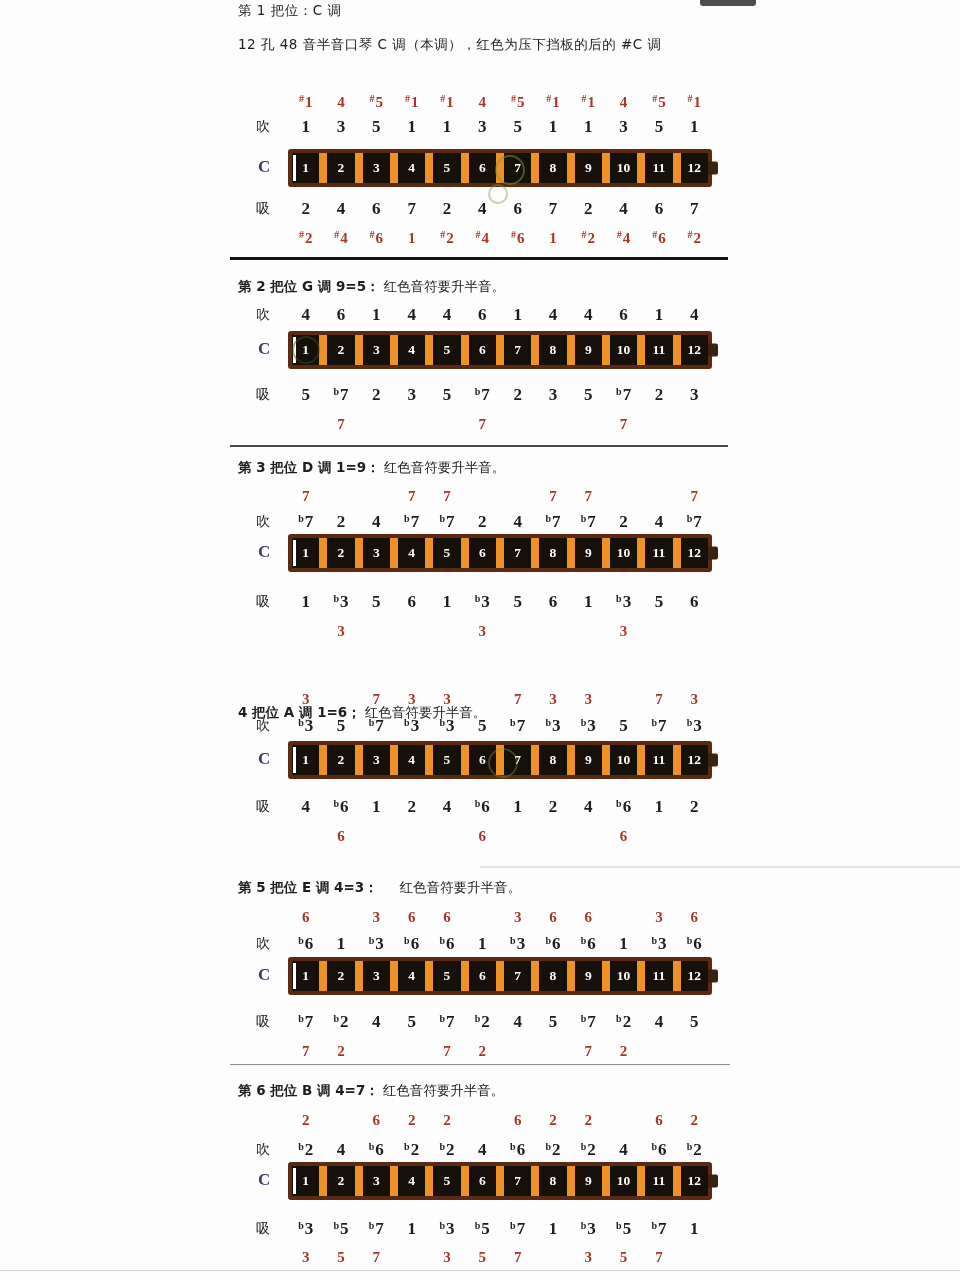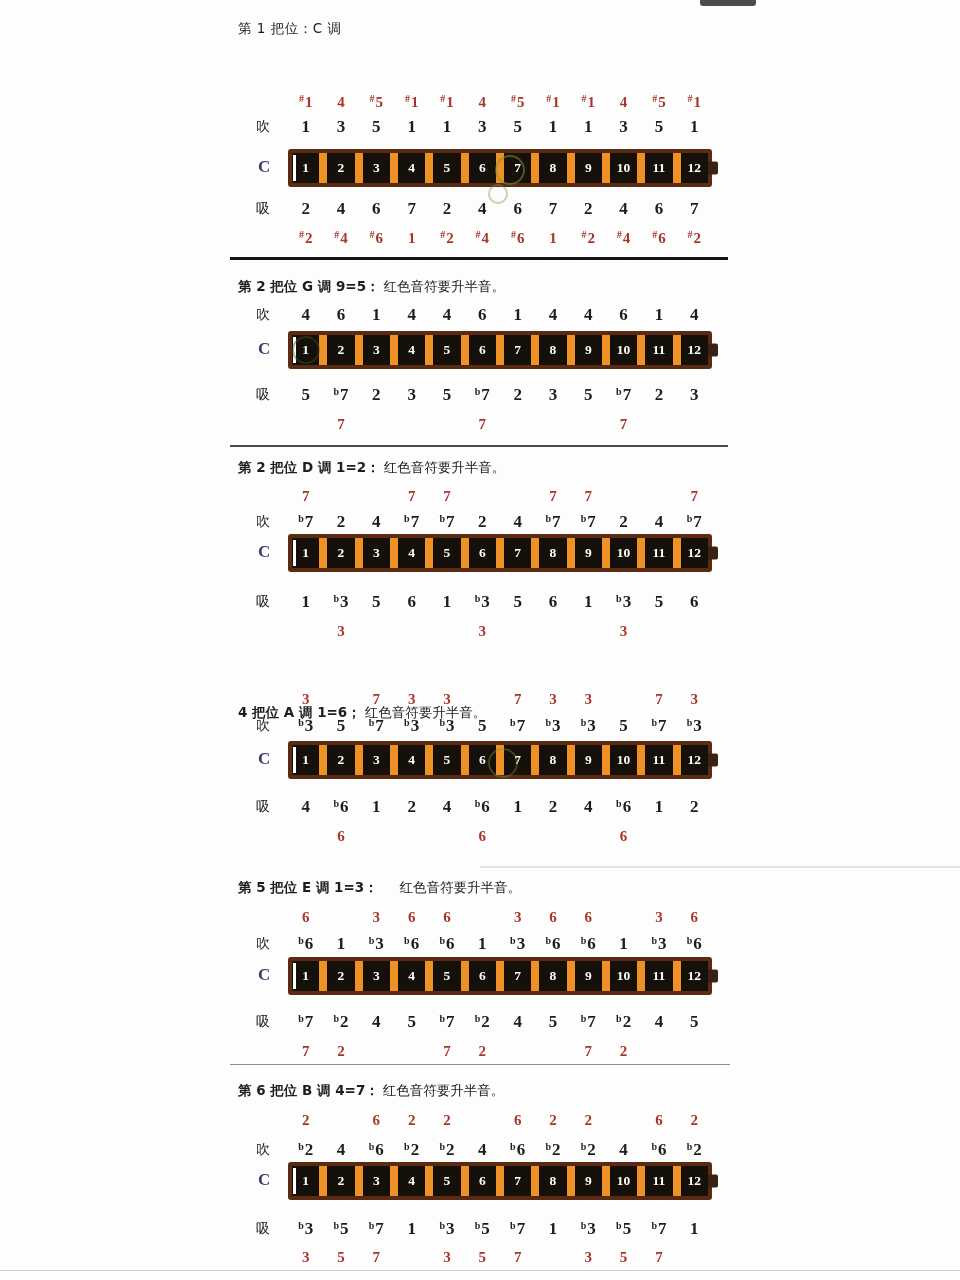--- a/index.html
+++ b/index.html
@@ -82,21 +82,22 @@
     position:absolute; background:#e4e4e4;
   }
 </style>
 </head>
 <body>
 
 <div id="page">
   <div class="smudge-topright"></div>
   <div class="faint-line" style="left:480px; top:866px; width:480px; height:2px;"></div>
 
-  <div class="hdr-line" style="top:20px;">第 1 把位：C 调</div>
+  <div class="hdr-line" style="top:2px;">第 1 把位：C 调</div>
+  <div class="hdr-line" style="top:36px;">12 孔 48 音半音口琴 C 调（本调），红色为压下挡板的后的 #C 调</div>
 
   <div id="sections">
       <div>
         <div class="note-row red" style="top: 92px;">
           <span class="cell"><span class="acc">#</span>1</span>
           <span class="cell">4</span>
           <span class="cell"><span class="acc">#</span>5</span>
           <span class="cell"><span class="acc">#</span>1</span>
           <span class="cell"><span class="acc">#</span>1</span>
           <span class="cell">4</span>
@@ -223,21 +224,21 @@
           <span class="cell">7</span>
           <span class="cell"></span>
           <span class="cell"></span>
           <span class="cell"></span>
           <span class="cell">7</span>
           <span class="cell"></span>
           <span class="cell"></span>
         </div>
       </div>
       <div>
-        <div class="section-title" style="top: 459px;"><span class="strong">第 2 把位 D 调 1=2：</span><span class="rest">红色音符要升半音。</span></div>
+        <div class="section-title" style="top: 459px;"><span class="strong">第 3 把位 D 调 1=9：</span><span class="rest">红色音符要升半音。</span></div>
         <div class="note-row red" style="top: 486px;">
           <span class="cell">7</span>
           <span class="cell"></span>
           <span class="cell"></span>
           <span class="cell">7</span>
           <span class="cell">7</span>
           <span class="cell"></span>
           <span class="cell"></span>
           <span class="cell">7</span>
           <span class="cell">7</span>
@@ -375,21 +376,21 @@
           <span class="cell">6</span>
           <span class="cell"></span>
           <span class="cell"></span>
           <span class="cell"></span>
           <span class="cell">6</span>
           <span class="cell"></span>
           <span class="cell"></span>
         </div>
       </div>
       <div>
-        <div class="section-title" style="top: 879px;"><span class="strong">第 5 把位 E 调 1=3：</span><span class="rest">　 红色音符要升半音。</span></div>
+        <div class="section-title" style="top: 879px;"><span class="strong">第 5 把位 E 调 4=3：</span><span class="rest">　 红色音符要升半音。</span></div>
         <div class="note-row red" style="top: 907px;">
           <span class="cell">6</span>
           <span class="cell"></span>
           <span class="cell">3</span>
           <span class="cell">6</span>
           <span class="cell">6</span>
           <span class="cell"></span>
           <span class="cell">3</span>
           <span class="cell">6</span>
           <span class="cell">6</span>

